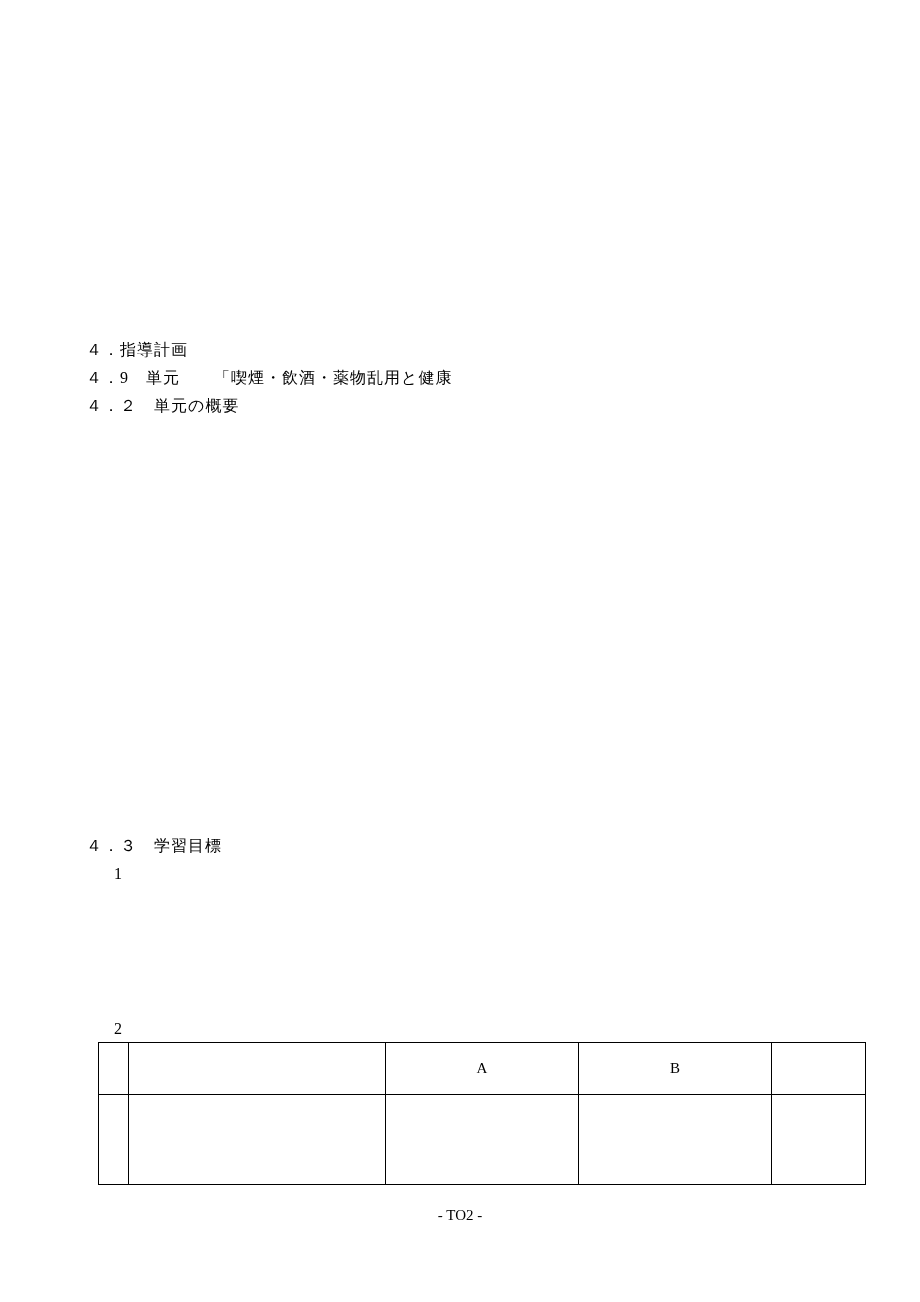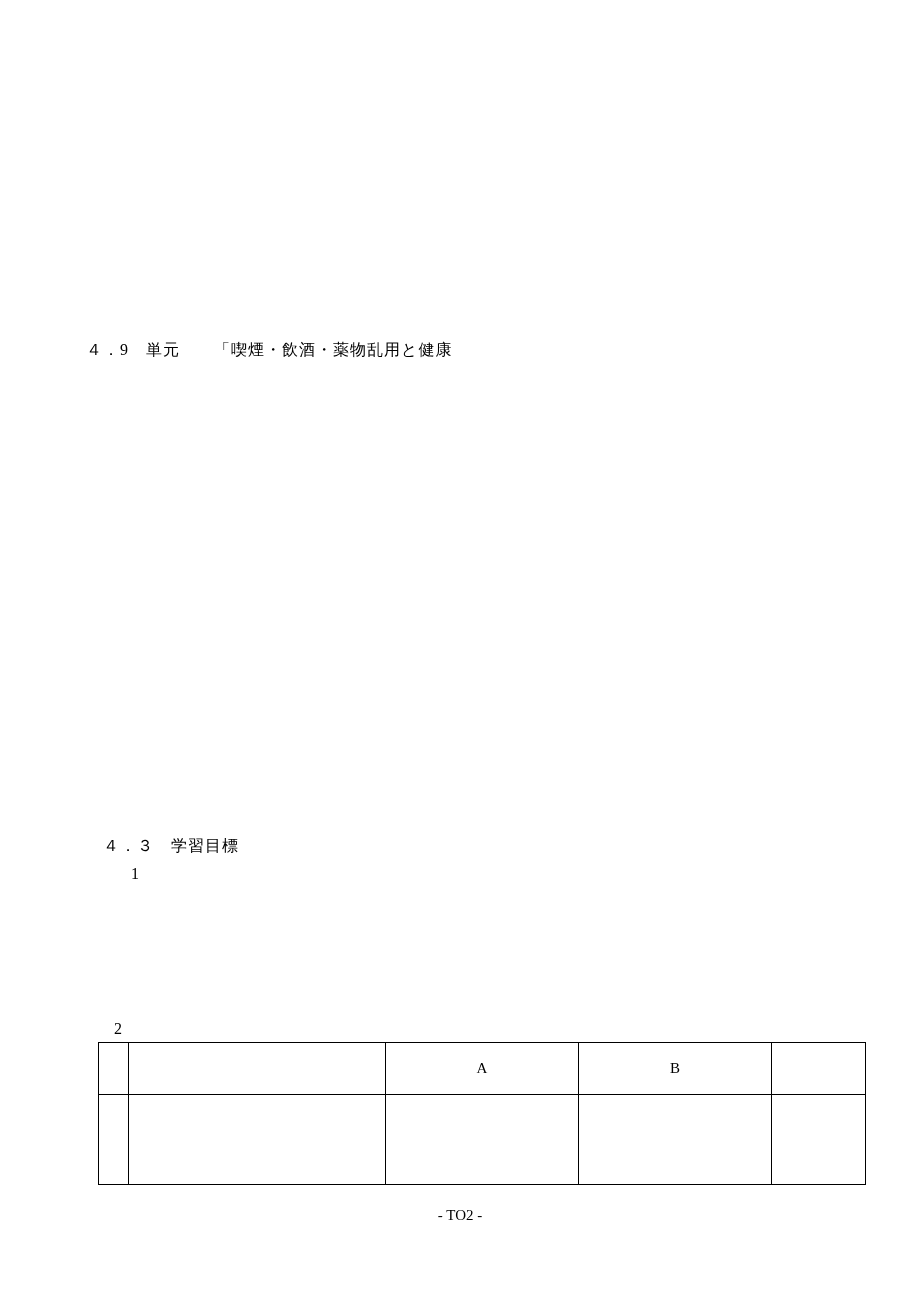--- a/index.html
+++ b/index.html
@@ -21,21 +21,21 @@
       left: 86px;
       top: 336px;
       width: 780px;
     }
     .line {
       line-height: 28px;
       letter-spacing: 1px;
     }
     .section-4-3 {
       position: absolute;
-      left: 103px;
+      left: 86px;
       top: 832px;
       width: 780px;
     }
     .sub-item {
       margin-left: 28px;
       line-height: 28px;
     }
     .sub-item-2 {
       position: absolute;
       left: 114px;
@@ -84,21 +84,23 @@
       width: 920px;
       text-align: center;
       font-family: serif;
       font-size: 15px;
     }
   </style>
 </head>
 <body>
 
 <div class="content">
+  <div class="line">４．指導計画</div>
   <div class="line">４．9　単元　　「喫煙・飲酒・薬物乱用と健康</div>
+  <div class="line">４．２　単元の概要</div>
 </div>
 
 <div class="section-4-3">
   <div class="line">４．３　学習目標</div>
   <div class="sub-item">1</div>
 </div>
 
 <div class="sub-item-2">2</div>
 
 <div class="table-container">

